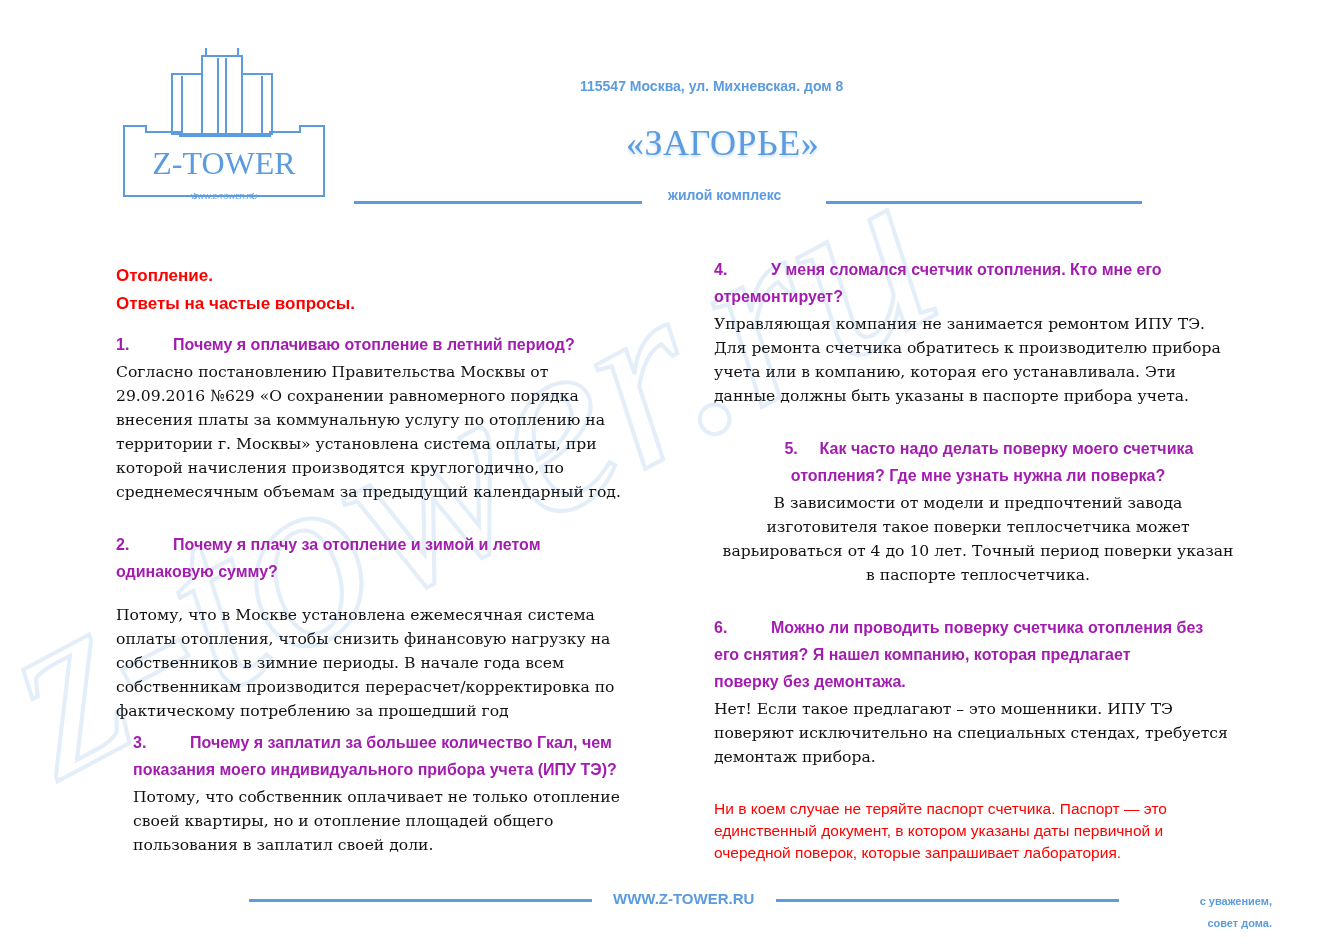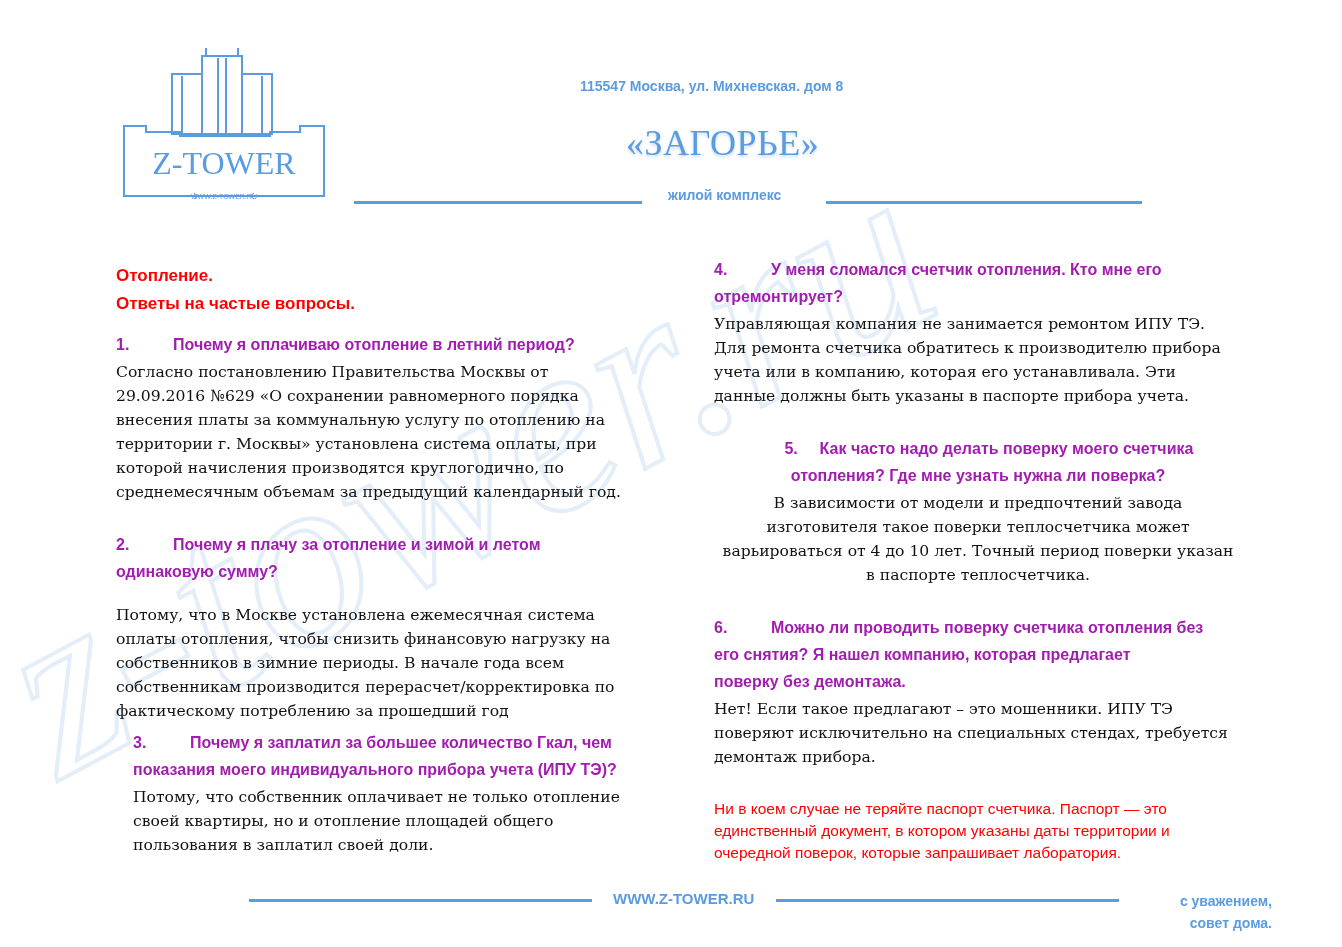--- a/index.html
+++ b/index.html
@@ -9,21 +9,21 @@
   .addr { left:580px; top:78px; font-size:14px; font-weight:bold; color:#5b9be0; letter-spacing:0; font-family:"Liberation Sans", sans-serif; }
   .brand { left:626px; top:122px; font-size:36px; color:#5b9be0; font-family:"Liberation Serif", serif; text-shadow:0 2px 3px rgba(91,155,224,0.35); letter-spacing:0.5px; }
   .subtitle { left:668px; top:187px; font-size:14px; font-weight:bold; color:#5b9be0; }
   .hline { position:absolute; height:3px; background:#5b9be0; }
   .sec-title { left:116px; top:262px; font-size:17px; font-weight:bold; color:#ff0000; line-height:28px; }
   .q { font-size:16px; font-weight:bold; color:#a21caf; line-height:27px; }
   .q .num { display:inline-block; width:57px; }
   .a { font-size:17px; color:#111; line-height:24px; font-family:"DejaVu Serif", serif; font-size:15.6px; }
   .red-note { font-size:15.5px; color:#ff0000; line-height:22px; }
   .footer-url { left:613px; top:890px; font-size:15px; font-weight:bold; color:#5b9be0; }
-  .sign { right:70px; top:890px; text-align:right; font-size:14px; font-weight:bold; color:#5b9be0; line-height:22px; }
+  .sign { right:70px; top:890px; text-align:right; font-size:11px; font-weight:bold; color:#5b9be0; line-height:22px; }
 </style>
 </head>
 <body>
 
 <svg class="watermark" viewBox="0 0 1342 947">
   <text x="60" y="780" transform="rotate(-28 60 780)" font-family="Liberation Serif, serif" font-size="250" font-style="italic" fill="none" stroke="#e3eef9" stroke-width="4">z-tower.ru</text>
 </svg>
 
 <div class="abs" style="left:120px;top:44px;width:210px;height:162px;">
   <svg width="210" height="162" viewBox="0 0 210 162">
@@ -122,21 +122,21 @@
   <div class="q">поверку без демонтажа.</div>
   <div class="a" style="margin-top:2px;">
     <div>Нет! Если такое предлагают – это мошенники. ИПУ ТЭ</div>
     <div>поверяют исключительно на специальных стендах, требуется</div>
     <div>демонтаж прибора.</div>
   </div>
 </div>
 
 <div class="abs red-note" style="left:714px;top:798px;width:580px;">
   <div>Ни в коем случае не теряйте паспорт счетчика. Паспорт  —  это</div>
-  <div>единственный документ, в котором указаны даты территории и</div>
+  <div>единственный документ, в котором указаны даты первичной и</div>
   <div>очередной поверок, которые запрашивает лаборатория.</div>
 </div>
 
 <div class="hline" style="left:249px;top:899px;width:343px;"></div>
 <div class="abs footer-url">WWW.Z-TOWER.RU</div>
 <div class="hline" style="left:776px;top:899px;width:343px;"></div>
 <div class="abs sign">
   <div>с уважением,</div>
   <div>совет дома.</div>
 </div>

